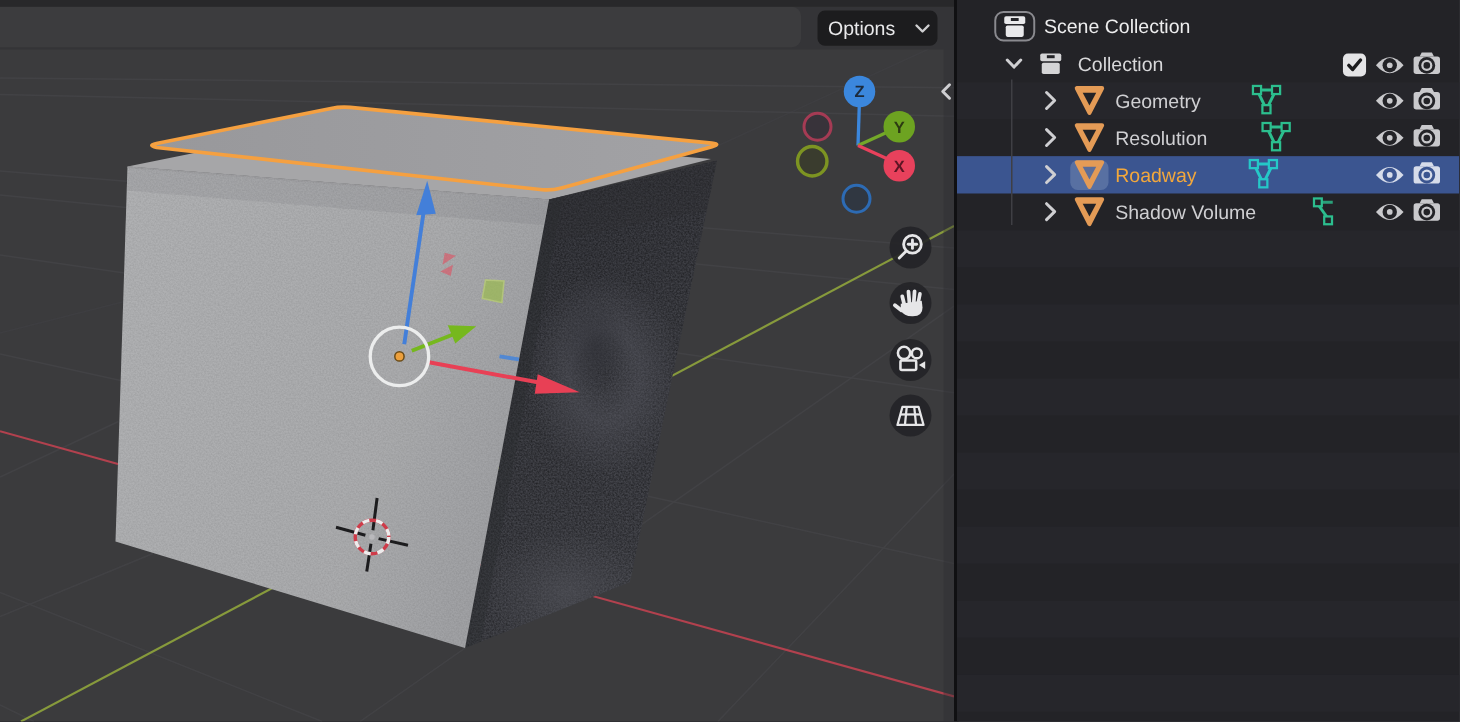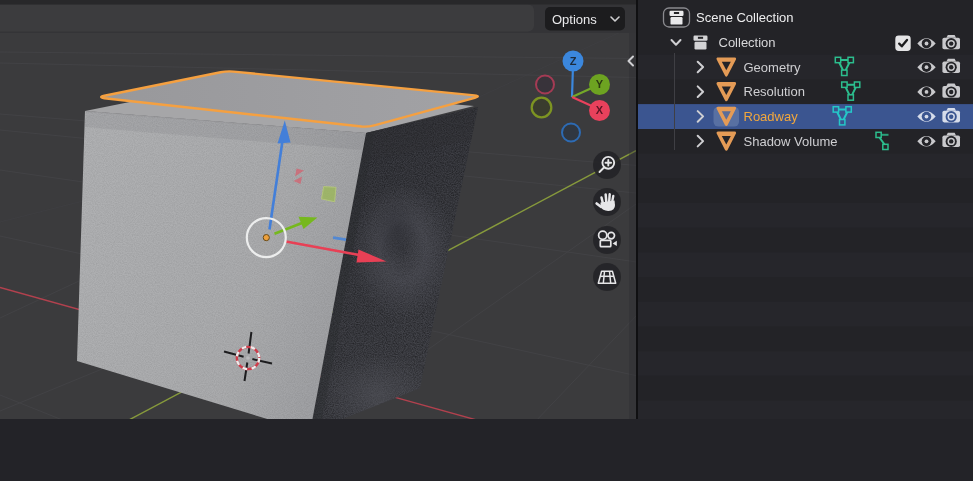--- a/index.html
+++ b/index.html
@@ -1,16 +1,16 @@
 <!DOCTYPE html>
 <html><head><meta charset="utf-8">
 <style>
   html,body{margin:0;padding:0}
   body{width:973px;height:481px;background:#232328;font-family:"Liberation Sans",sans-serif;overflow:hidden}
-  #app{position:relative;width:973px;height:419px;overflow:hidden}
+  #app{position:relative;width:973px;height:481px;overflow:hidden}
   svg text{font-family:"Liberation Sans",sans-serif}
 </style></head>
 <body>
 <div id="app">
 <svg width="636" height="481" viewBox="0 0 636 481" style="position:absolute;left:0;top:0">
   <defs>
     <linearGradient id="gFront" x1="0" y1="0" x2="1" y2="0.35">
       <stop offset="0" stop-color="#b0b1b3"></stop>
           <stop offset="0.72" stop-color="#aaabad"></stop>
           <stop offset="1" stop-color="#a0a1a4"></stop>

